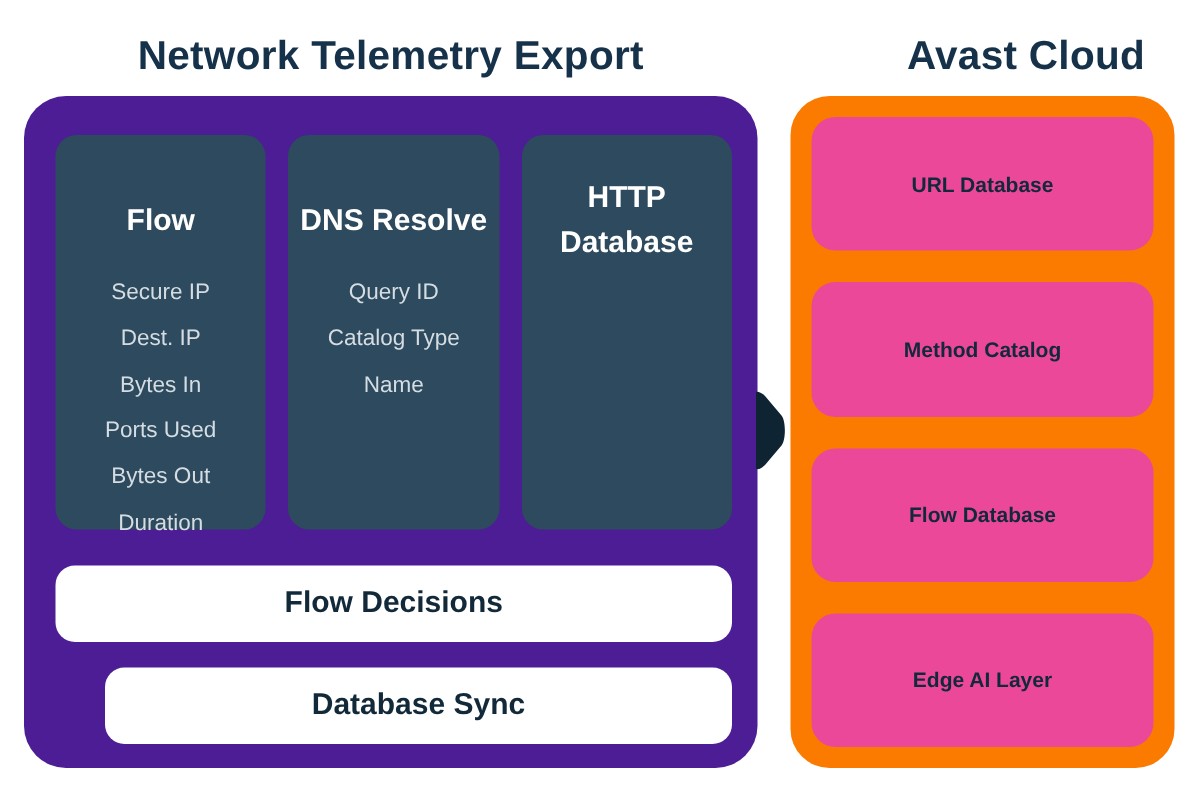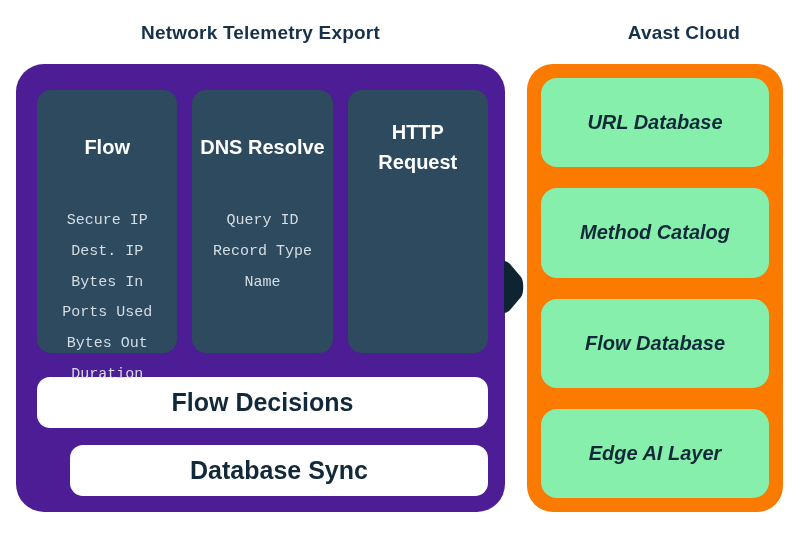--- a/index.html
+++ b/index.html
@@ -8,21 +8,21 @@
     width: 800px;
     height: 534px;
     background: #ffffff;
     font-family: "Liberation Sans", sans-serif;
     overflow: hidden;
   }
   .title {
     position: absolute;
     top: 22px;
     font-weight: bold;
-    font-size: 19px;
+    font-size: 27px;
     color: #16324a;
     text-align: center;
     letter-spacing: 0.2px;
   }
   .left-title  { left: 16px;  width: 489px; }
   .right-title { left: 556px; width: 256px; }
 
   .panel-left {
     position: absolute;
     left: 16px; top: 64px;
@@ -42,36 +42,35 @@
   }
   .col-head {
     min-height: 66px;
     display: flex; align-items: center; justify-content: center;
     text-align: center;
     color: #ffffff;
     font-size: 20px; font-weight: bold;
     line-height: 1.5;
   }
   .col-items {
-    margin-top: 26px;
+    margin-top: 0;
     text-align: center;
     color: #d5dde2;
     font-size: 15px;
     line-height: 2.05;
-    font-family: Liberation Mono, monospace;
   }
   .item { white-space: nowrap; }
   .item--wrap { white-space: normal; line-height: 1.55; margin-top: 12px; padding: 0 10px; }
 
   .bar {
     height: 51px;
     background: #ffffff;
     border-radius: 13px;
     display: flex; align-items: center; justify-content: center;
-    font-weight: bold; font-size: 25px; color: #12293a;
+    font-weight: bold; font-size: 20px; color: #12293a;
   }
   .bar1 { margin-top: 24px; }
   .bar2 { margin-top: 17px; margin-left: 33px; }
 
   .arrow {
     position: absolute;
     right: -19px;
     top: 197px;
     width: 20px; height: 52px;
   }
@@ -81,26 +80,25 @@
     left: 527px; top: 64px;
     width: 256px; height: 448px;
     background: #fb7a00;
     border-radius: 26px;
     padding: 14px;
     box-sizing: border-box;
     display: flex; flex-direction: column; gap: 21px;
   }
   .card {
     flex: 1;
-    background: #86efac;
+    background: #ec4899;
     border-radius: 16px;
     display: flex; align-items: center; justify-content: center;
-    font-weight: bold; font-size: 20px; color: #12293a;
+    font-weight: bold; font-size: 14px; color: #12293a;
     text-align: center;
-    font-style: italic;
   }
 </style>
 </head>
 <body>
 
 <div class="stage">
 
   <div class="title left-title">Network Telemetry Export</div>
 
   <div class="title right-title">Avast Cloud</div>
@@ -117,27 +115,27 @@
           <div class="item">Ports Used</div>
           <div class="item">Bytes Out</div>
           <div class="item">Duration</div>
         </div>
       </div>
 
       <div class="col">
         <div class="col-head">DNS Resolve</div>
         <div class="col-items">
           <div class="item">Query ID</div>
-          <div class="item">Record Type</div>
+          <div class="item">Catalog Type</div>
           <div class="item">Name</div>
         </div>
       </div>
 
       <div class="col">
-        <div class="col-head">HTTP Request</div>
+        <div class="col-head">HTTP Database</div>
       </div>
 
     </div>
 
     <div class="bar bar1">Flow Decisions</div>
     <div class="bar bar2">Database Sync</div>
 
     <svg class="arrow" viewBox="0 0 20 52" xmlns="http://www.w3.org/2000/svg">
       <path d="M0 0 L0 52 C2 52 4 51 6 49 L17 36 C20 32.5 20 19.5 17 16 L6 3 C4 1 2 0 0 0 Z" fill="#0f2433"></path>
     </svg>

